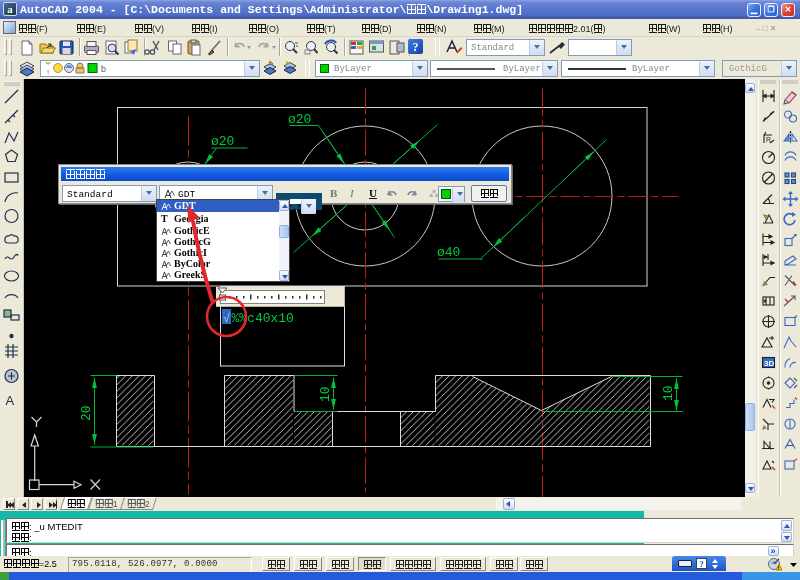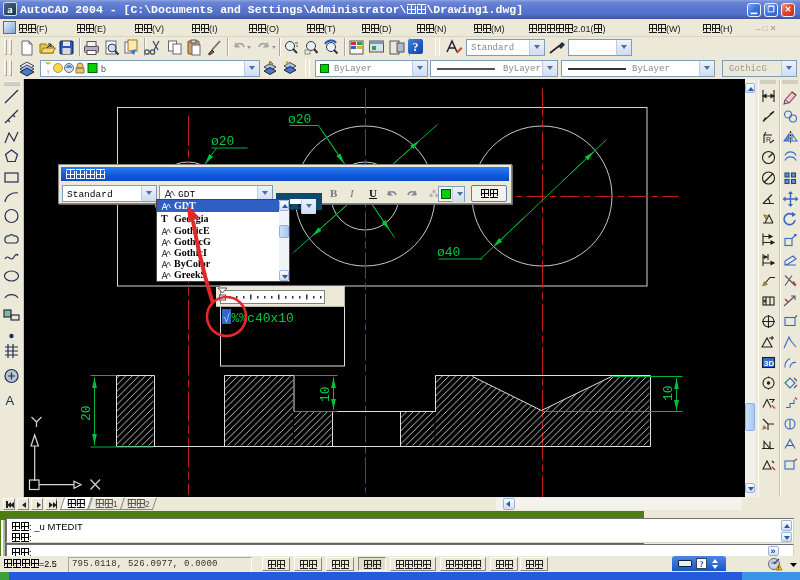--- a/index.html
+++ b/index.html
@@ -40,21 +40,21 @@
  background:linear-gradient(to bottom,#eef3fb,#cfdcf3);border-left:1px solid #b9cbe5;border-radius:1px;}
 .cb:after{content:"";position:absolute;left:4px;top:5px;border-left:3px solid transparent;border-right:3px solid transparent;border-top:4px solid #4b6f9e;}
 
 #canvas{left:24px;top:79px;width:721px;height:418px;background:#000;}
 
 #ldock{left:0;top:79px;width:24px;height:418px;background:#ece9d8;border-right:1px solid #c8c4b4;}
 #rdock{left:755px;top:79px;width:49px;height:418px;background:#ece9d8;}
 #vscroll{left:745px;top:79px;width:10px;height:418px;background:#f1f0ea;}
 
 #tabs{left:0;top:497px;width:800px;height:14px;background:#ece9d8;font-size:9px;}
-#cmd{left:0;top:511px;width:644px;height:45px;background:#4d7c0f;}
+#cmd{left:0;top:511px;width:644px;height:45px;background:#14b8a6;}
 #status{left:0;top:556px;width:800px;height:16px;background:#ece9d8;font-size:9px;color:#000;}
 #taskbar{left:0;top:572px;width:800px;height:8px;background:#255bda;}
 .scell{position:absolute;top:1px;height:13px;border:1px solid;border-color:#aca899 #fff #fff #aca899;
  padding:1px 3px 13px 3px;white-space:nowrap;font-size:9px;}
 .sbtn{position:absolute;top:1px;height:14px;background:#ece9d8;border:1px solid;border-color:#fff #888 #888 #fff;
  padding:2px 4px 0 4px;white-space:nowrap;font-size:9px;color:#222;}
 .sbtn.on{border-color:#888 #fff #fff #888;background:#e0dcc8;}
 .xpbtn{background:linear-gradient(to bottom,#fdfdfd,#d0dcf8);border:1px solid #9cb4dc;border-radius:2px;}
 .tri{position:absolute;left:3px;top:5px;border-left:3.5px solid transparent;border-right:3.5px solid transparent;}
 .tri.up{border-bottom:4.5px solid #3058a8;top:4px;}

